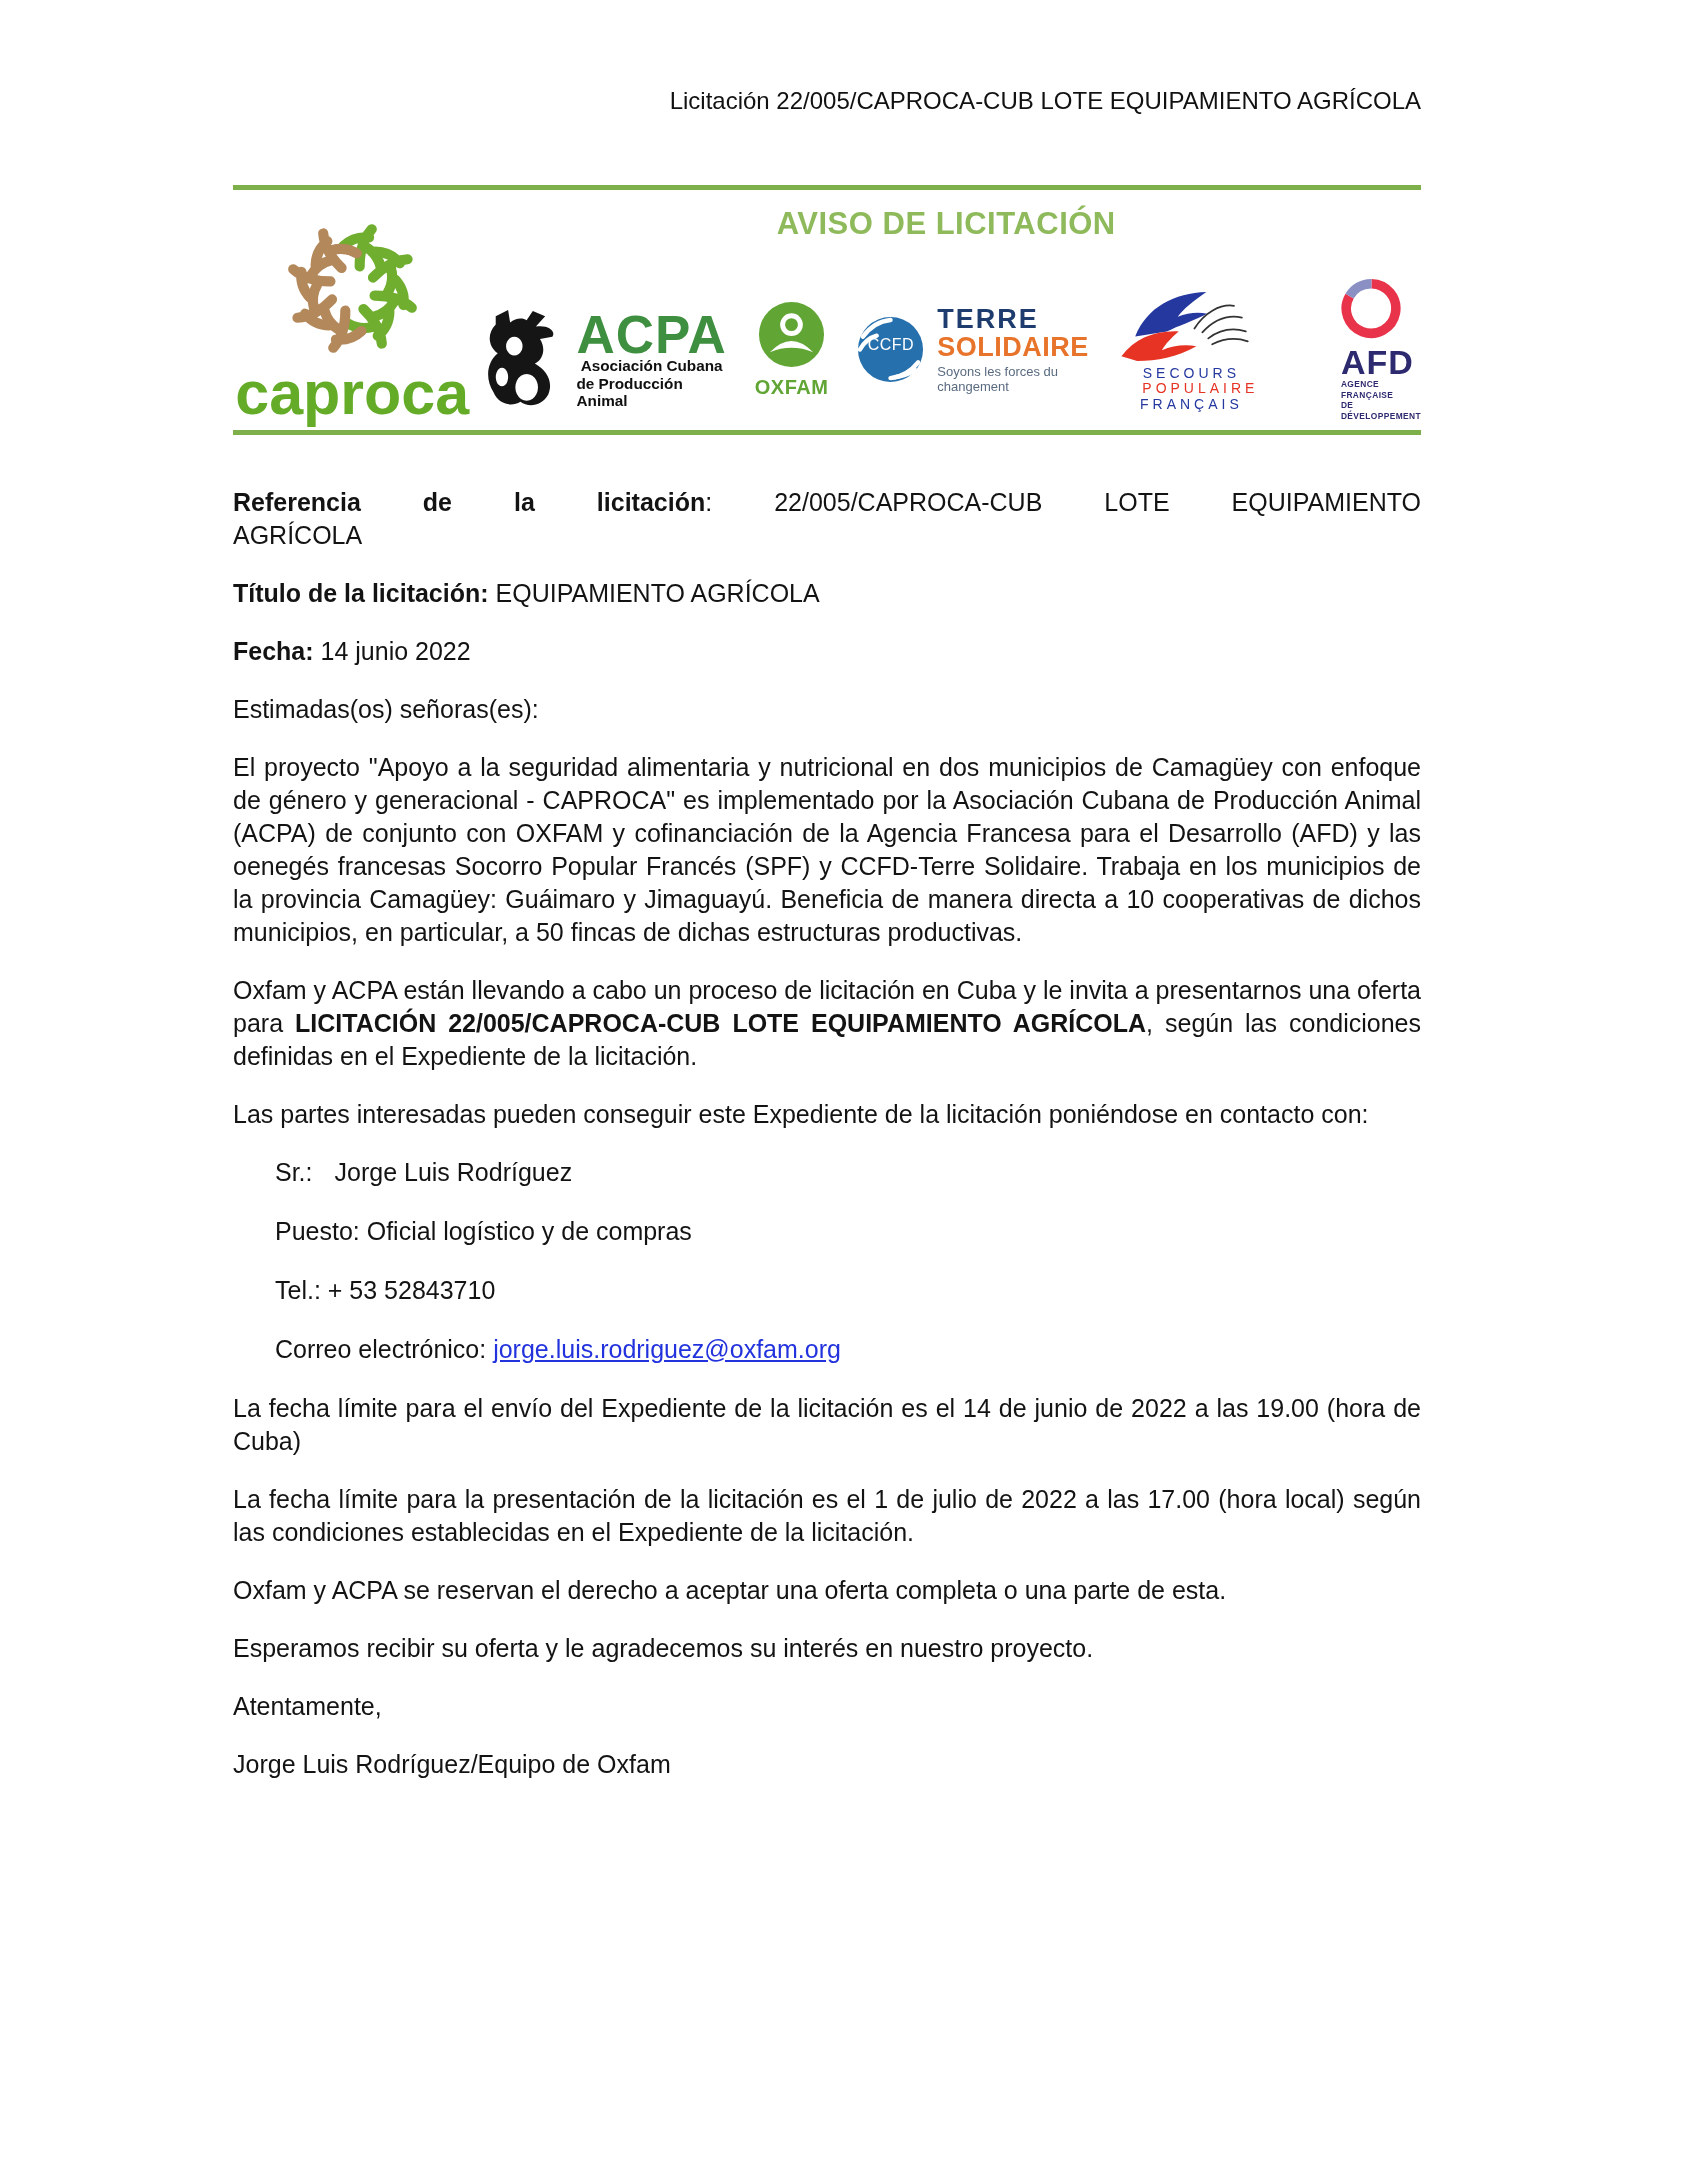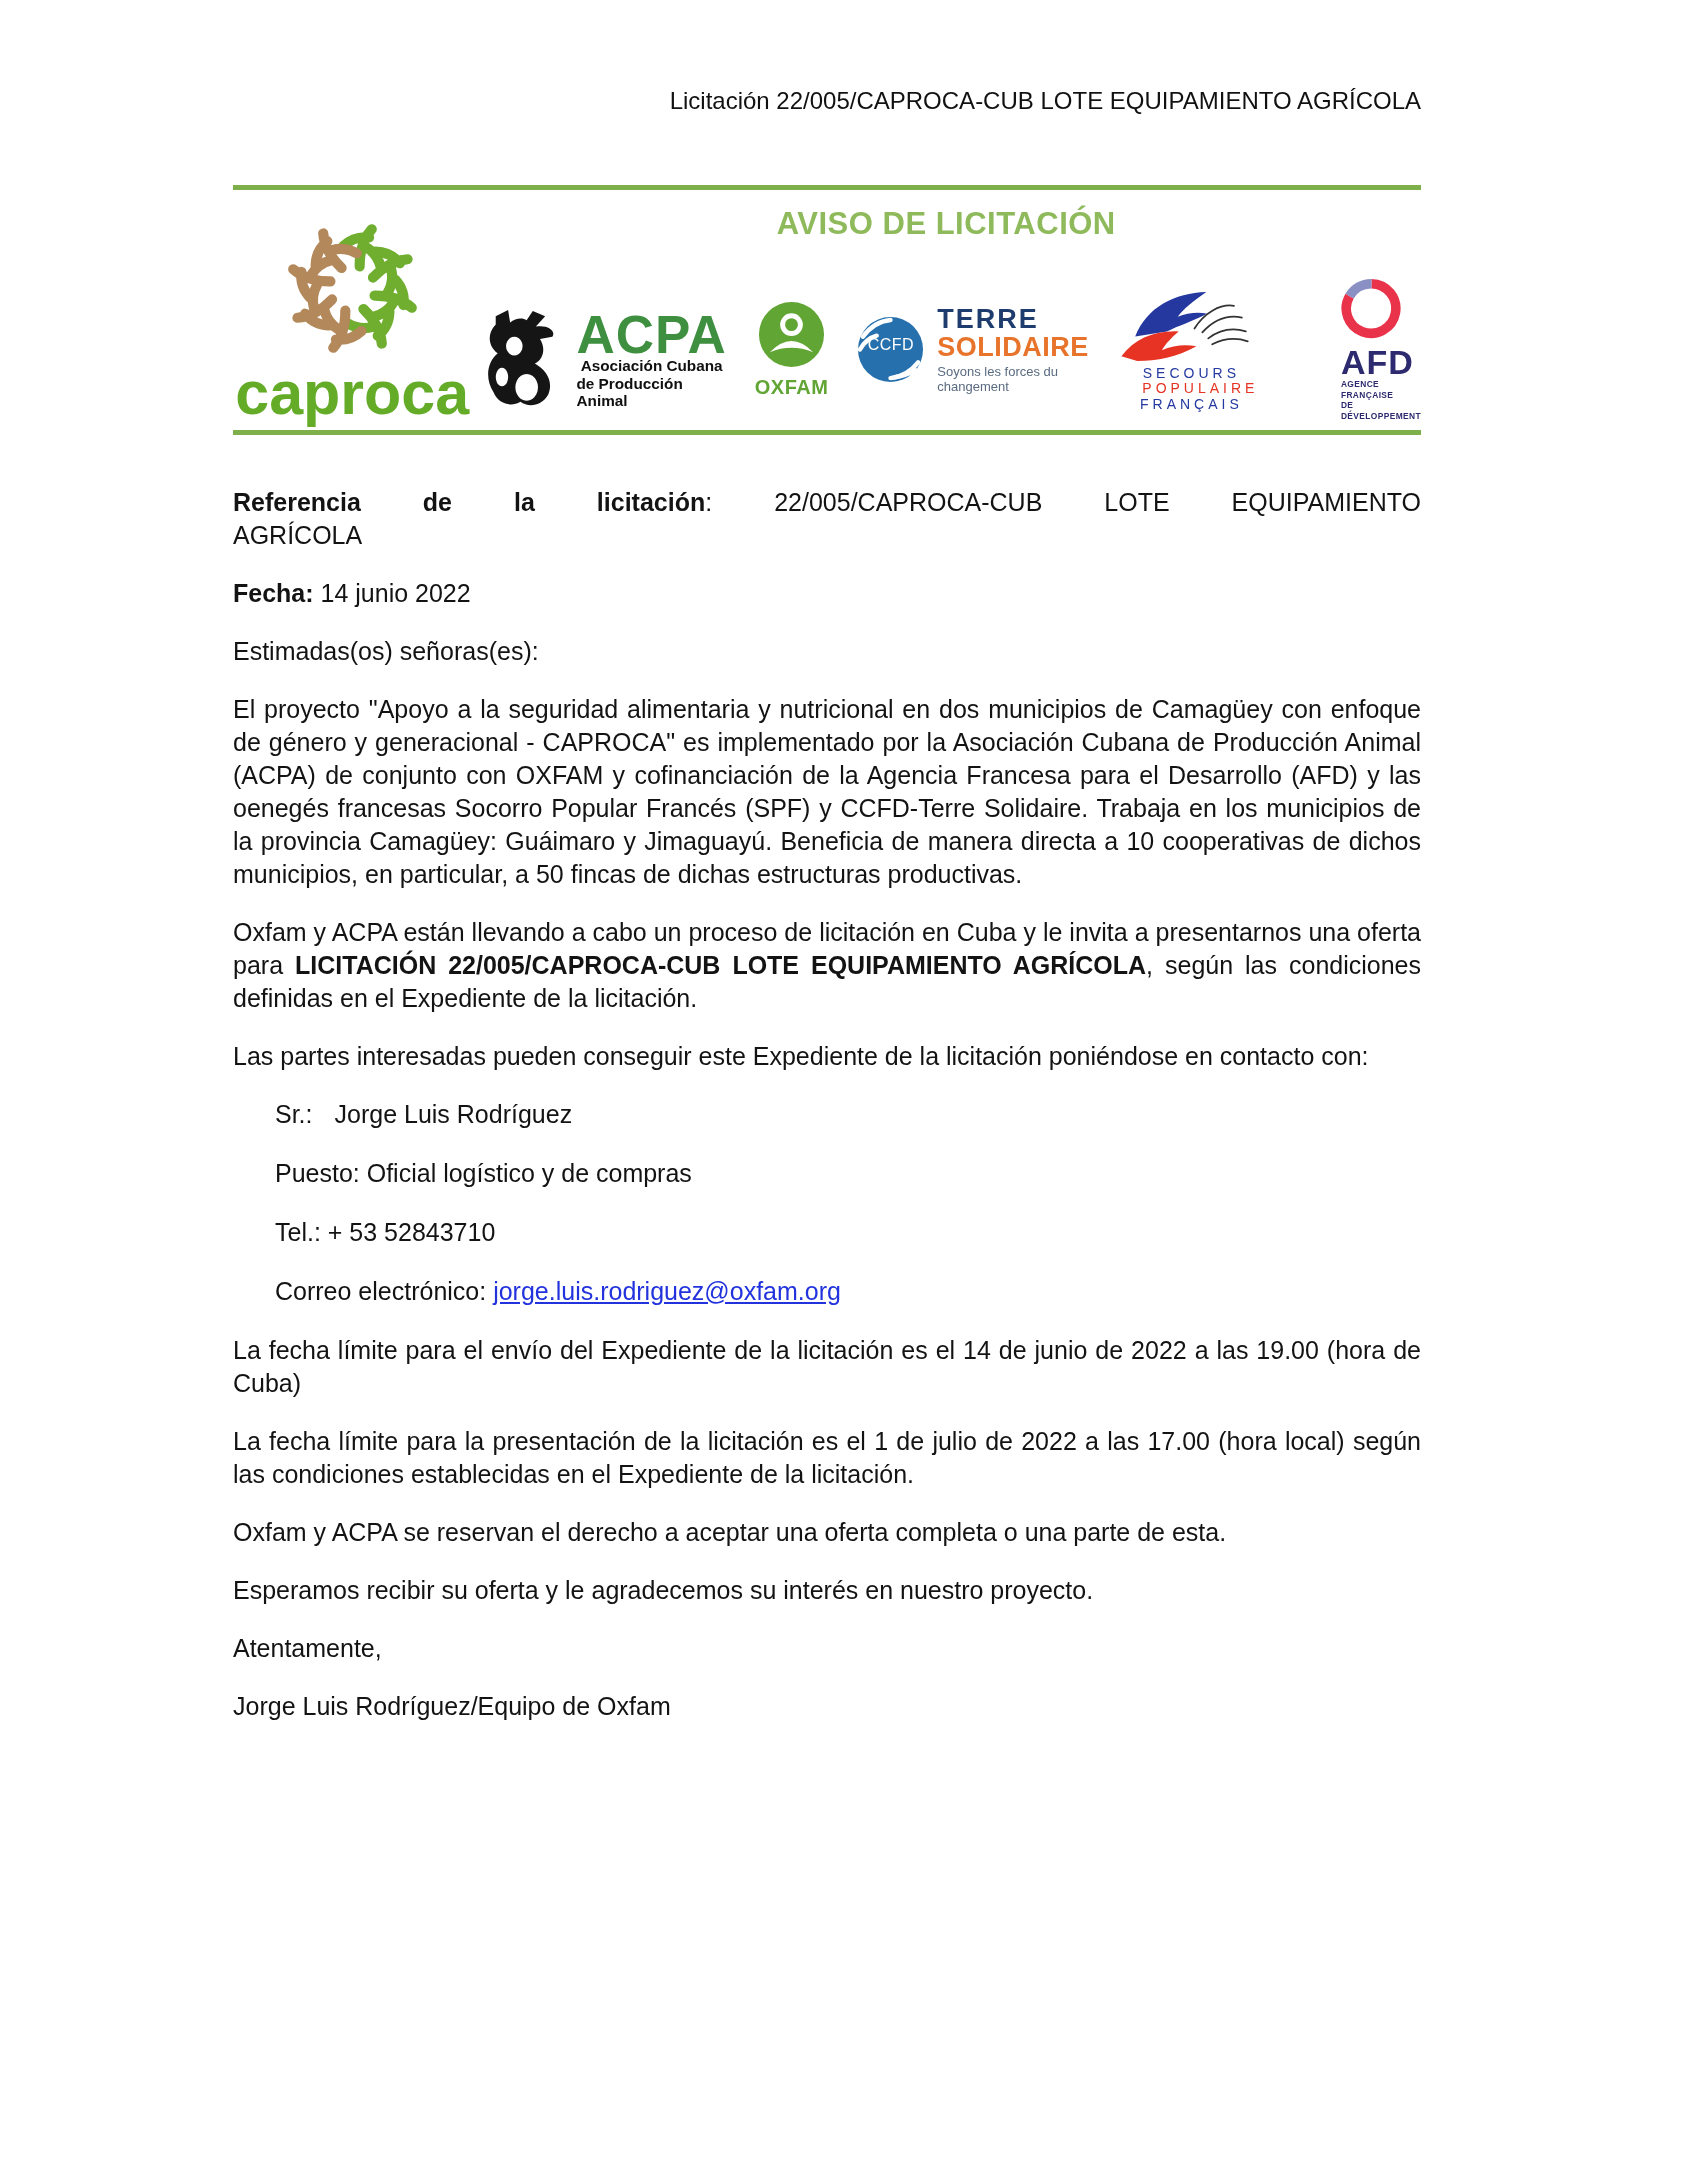--- a/index.html
+++ b/index.html
@@ -203,20 +203,21 @@
     </div>
   </div>
 
   <div class="body-text">
 
     <div class="para">
       <div class="jline"><b>Referencia de la licitación</b><span>: </span><span>22/005/CAPROCA-CUB LOTE EQUIPAMIENTO</span></div>
       <div>AGRÍCOLA</div>
     </div>
 
+    <p class="para"><b>Título de la licitación:</b><span> EQUIPAMIENTO AGRÍCOLA</span></p>
 
     <p class="para"><b>Fecha:</b><span> 14 junio 2022</span></p>
 
     <p class="para">Estimadas(os) señoras(es):</p>
 
     <p class="para">El proyecto "Apoyo a la seguridad alimentaria y nutricional en dos municipios de Camagüey con enfoque de género y generacional - CAPROCA" es implementado por la Asociación Cubana de Producción Animal (ACPA) de conjunto con OXFAM y cofinanciación de la Agencia Francesa para el Desarrollo (AFD) y las oenegés francesas Socorro Popular Francés (SPF) y CCFD-Terre Solidaire. Trabaja en los municipios de la provincia Camagüey: Guáimaro y Jimaguayú. Beneficia de manera directa a 10 cooperativas de dichos municipios, en particular, a 50 fincas de dichas estructuras productivas.</p>
 
     <p class="para"><span>Oxfam y ACPA están llevando a cabo un proceso de licitación en Cuba y le invita a presentarnos una oferta para </span><b>LICITACIÓN 22/005/CAPROCA-CUB LOTE EQUIPAMIENTO AGRÍCOLA</b><span>, según las condiciones definidas en el Expediente de la licitación.</span></p>
 
     <p class="para">Las partes interesadas pueden conseguir este Expediente de la licitación poniéndose en contacto con:</p>

